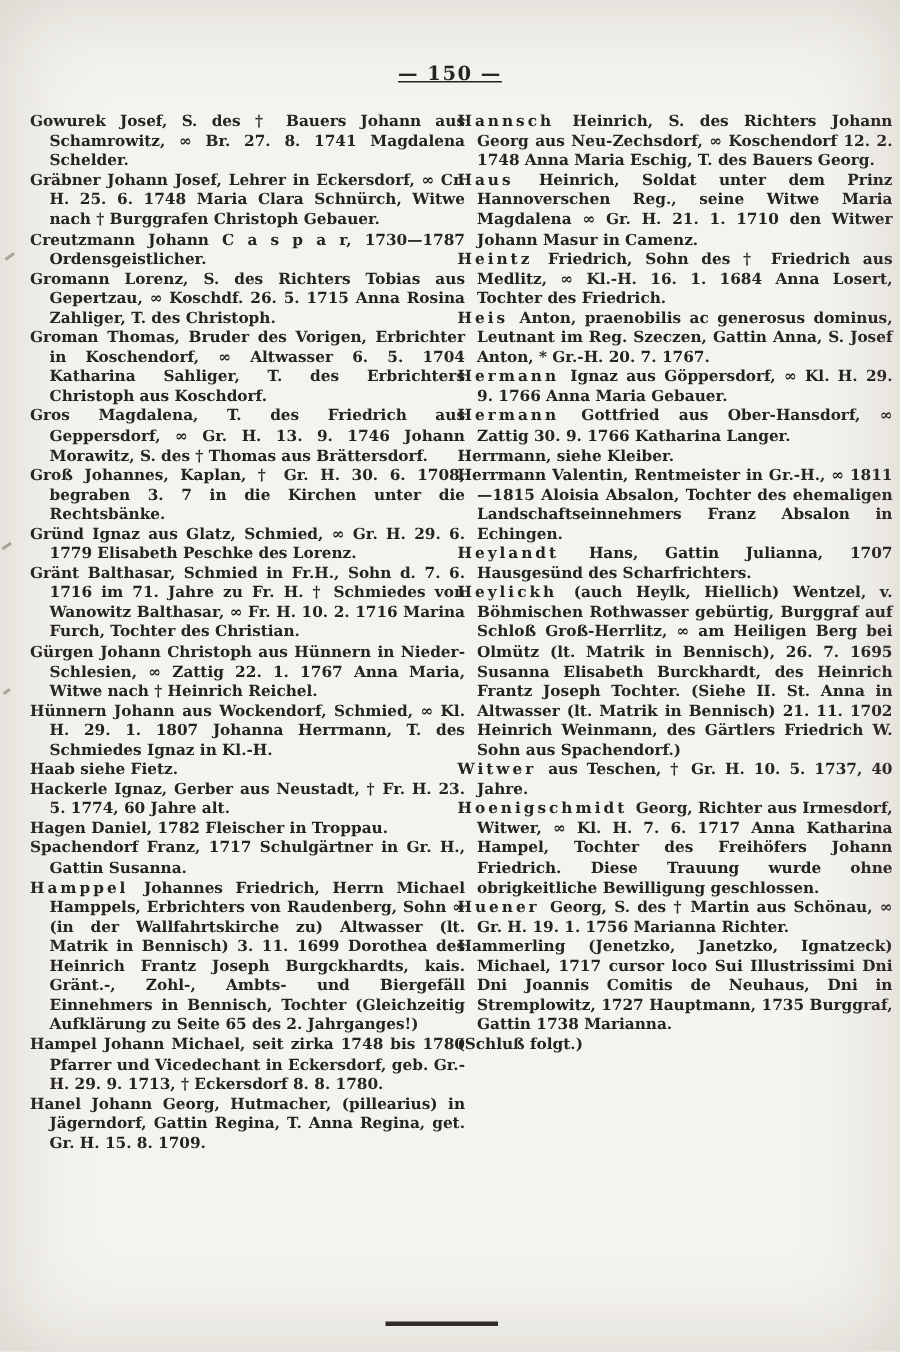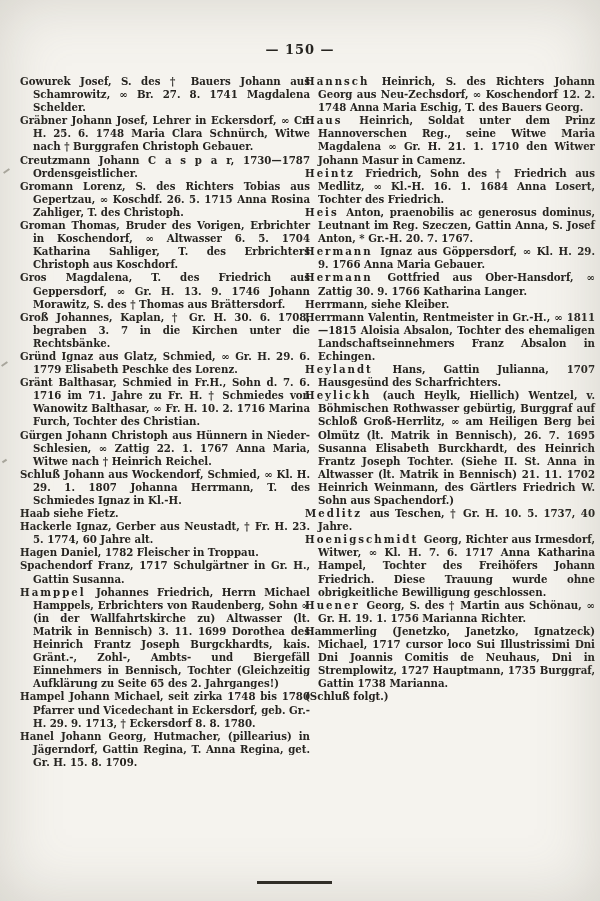--- a/index.html
+++ b/index.html
@@ -8,21 +8,21 @@
     background:#f5f3ee;
     font-family:"DejaVu Serif", serif;
     color:#262420;
   }
   .page::after{
     content:"";position:absolute;inset:0;pointer-events:none;
     box-shadow:inset 0 0 60px rgba(120,115,100,0.25);
   }
   .pagenum{
     position:absolute;top:42px;left:0;right:0;
-    text-align:center;font-size:13px;font-weight:bold;letter-spacing:1px;
+    text-align:center;font-size:13px;font-weight:bold;letter-spacing:1px;text-decoration:underline;
   }
   .col{
     position:absolute;top:75px;width:290px;
     font-size:10.2px;line-height:13.1px;font-weight:bold;
     text-align:justify;text-justify:inter-word;
     -webkit-hyphens:auto;hyphens:auto;
   }
   .col-left{left:20px;}
   .col-right{left:305px;}
   .entry{margin:0;padding-left:13px;text-indent:-13px;}
@@ -52,21 +52,21 @@
       <p class="entry"><span class="lead">Gowurek</span> Josef, S. des † Bauers Johann aus Schamrowitz, ∞ Br. 27. 8. 1741 Magdalena Schelder.</p>
       <p class="entry"><span class="lead">Gräbner</span> Johann Josef, Lehrer in Eckersdorf, ∞ Cr. H. 25. 6. 1748 Maria Clara Schnürch, Witwe nach † Burggrafen Christoph Gebauer.</p>
       <p class="entry"><span class="lead">Creutzmann</span> Johann C a s p a r, 1730—1787 Ordensgeistlicher.</p>
       <p class="entry"><span class="lead">Gromann</span> Lorenz, S. des Richters Tobias aus Gepertzau, ∞ Koschdf. 26. 5. 1715 Anna Rosina Zahliger, T. des Christoph.</p>
       <p class="entry"><span class="lead">Groman</span> Thomas, Bruder des Vorigen, Erbrichter in Koschendorf, ∞ Altwasser 6. 5. 1704 Katharina Sahliger, T. des Erbrichters Christoph aus Koschdorf.</p>
       <p class="entry"><span class="lead">Gros</span> Magdalena, T. des Friedrich aus Geppersdorf, ∞ Gr. H. 13. 9. 1746 Johann Morawitz, S. des † Thomas aus Brättersdorf.</p>
       <p class="entry"><span class="lead">Groß</span> Johannes, Kaplan, † Gr. H. 30. 6. 1708, begraben 3. 7 in die Kirchen unter die Rechtsbänke.</p>
       <p class="entry"><span class="lead">Gründ</span> Ignaz aus Glatz, Schmied, ∞ Gr. H. 29. 6. 1779 Elisabeth Peschke des Lorenz.</p>
       <p class="entry"><span class="lead">Gränt</span> Balthasar, Schmied in Fr.H., Sohn d. 7. 6. 1716 im 71. Jahre zu Fr. H. † Schmiedes von Wanowitz Balthasar, ∞ Fr. H. 10. 2. 1716 Marina Furch, Tochter des Christian.</p>
       <p class="entry"><span class="lead">Gürgen</span> Johann Christoph aus Hünnern in Nieder-Schlesien, ∞ Zattig 22. 1. 1767 Anna Maria, Witwe nach † Heinrich Reichel.</p>
-      <p class="entry"><span class="lead">Schluß</span> Johann aus Wockendorf, Schmied, ∞ Kl. H. 29. 1. 1807 Johanna Herrmann, T. des Schmiedes Ignaz in Kl.-H.</p>
+      <p class="entry"><span class="lead">Hünnern</span> Johann aus Wockendorf, Schmied, ∞ Kl. H. 29. 1. 1807 Johanna Herrmann, T. des Schmiedes Ignaz in Kl.-H.</p>
       <p class="entry"><span class="lead">Haab</span> siehe Fietz.</p>
       <p class="entry"><span class="lead">Hackerle</span> Ignaz, Gerber aus Neustadt, † Fr. H. 23. 5. 1774, 60 Jahre alt.</p>
       <p class="entry"><span class="lead">Hagen</span> Daniel, 1782 Fleischer in Troppau.</p>
       <p class="entry"><span class="lead">Spachendorf</span> Franz, 1717 Schulgärtner in Gr. H., Gattin Susanna.</p>
       <p class="entry"><span class="lead sperr">Hamppel</span> Johannes Friedrich, Herrn Michael Hamppels, Erbrichters von Raudenberg, Sohn ∞ (in der Wallfahrtskirche zu) Altwasser (lt. Matrik in Bennisch) 3. 11. 1699 Dorothea des Heinrich Frantz Joseph Burgckhardts, kais. Gränt.-, Zohl-, Ambts- und Biergefäll Einnehmers in Bennisch, Tochter (Gleichzeitig Aufklärung zu Seite 65 des 2. Jahrganges!)</p>
       <p class="entry"><span class="lead">Hampel</span> Johann Michael, seit zirka 1748 bis 1780 Pfarrer und Vicedechant in Eckersdorf, geb. Gr.-H. 29. 9. 1713, † Eckersdorf 8. 8. 1780.</p>
       <p class="entry"><span class="lead">Hanel</span> Johann Georg, Hutmacher, (pillearius) in Jägerndorf, Gattin Regina, T. Anna Regina, get. Gr. H. 15. 8. 1709.</p>
     </div>
 
   <div class="col col-right">
@@ -74,21 +74,21 @@
         <p class="entry"><span class="lead sperr">Hannsch</span> Heinrich, S. des Richters Johann Georg aus Neu-Zechsdorf, ∞ Koschendorf 12. 2. 1748 Anna Maria Eschig, T. des Bauers Georg.</p>
         <p class="entry"><span class="lead sperr">Haus</span> Heinrich, Soldat unter dem Prinz Hannoverschen Reg., seine Witwe Maria Magdalena ∞ Gr. H. 21. 1. 1710 den Witwer Johann Masur in Camenz.</p>
         <p class="entry"><span class="lead sperr">Heintz</span> Friedrich, Sohn des † Friedrich aus Medlitz, ∞ Kl.-H. 16. 1. 1684 Anna Losert, Tochter des Friedrich.</p>
         <p class="entry"><span class="lead sperr">Heis</span> Anton, praenobilis ac generosus dominus, Leutnant im Reg. Szeczen, Gattin Anna, S. Josef Anton, * Gr.-H. 20. 7. 1767.</p>
         <p class="entry"><span class="lead sperr">Hermann</span> Ignaz aus Göppersdorf, ∞ Kl. H. 29. 9. 1766 Anna Maria Gebauer.</p>
         <p class="entry"><span class="lead sperr">Hermann</span> Gottfried aus Ober-Hansdorf, ∞ Zattig 30. 9. 1766 Katharina Langer.</p>
         <p class="entry"><span class="lead">Herrmann,</span> siehe Kleiber.</p>
         <p class="entry"><span class="lead">Herrmann</span> Valentin, Rentmeister in Gr.-H., ∞ 1811—1815 Aloisia Absalon, Tochter des ehemaligen Landschaftseinnehmers Franz Absalon in Echingen.</p>
         <p class="entry"><span class="lead sperr">Heylandt</span> Hans, Gattin Julianna, 1707 Hausgesünd des Scharfrichters.</p>
         <p class="entry"><span class="lead sperr">Heylickh</span> (auch Heylk, Hiellich) Wentzel, v. Böhmischen Rothwasser gebürtig, Burggraf auf Schloß Groß-Herrlitz, ∞ am Heiligen Berg bei Olmütz (lt. Matrik in Bennisch), 26. 7. 1695 Susanna Elisabeth Burckhardt, des Heinrich Frantz Joseph Tochter. (Siehe II. St. Anna in Altwasser (lt. Matrik in Bennisch) 21. 11. 1702 Heinrich Weinmann, des Gärtlers Friedrich W. Sohn aus Spachendorf.)</p>
-        <p class="entry"><span class="lead sperr">Medlitz</span> aus Teschen, † Gr. H. 10. 5. 1737, 40 Jahre.</p>
+        <p class="entry"><span class="lead sperr">Witwer</span> aus Teschen, † Gr. H. 10. 5. 1737, 40 Jahre.</p>
         <p class="entry"><span class="lead sperr">Hoenigschmidt</span> Georg, Richter aus Irmesdorf, Witwer, ∞ Kl. H. 7. 6. 1717 Anna Katharina Hampel, Tochter des Freihöfers Johann Friedrich. Diese Trauung wurde ohne obrigkeitliche Bewilligung geschlossen.</p>
         <p class="entry"><span class="lead sperr">Huener</span> Georg, S. des † Martin aus Schönau, ∞ Gr. H. 19. 1. 1756 Marianna Richter.</p>
         <p class="entry"><span class="lead">Hammerling</span> (Jenetzko, Janetzko, Ignatzeck) Michael, 1717 cursor loco Sui Illustrissimi Dni Dni Joannis Comitis de Neuhaus, Dni in Stremplowitz, 1727 Hauptmann, 1735 Burggraf, Gattin 1738 Marianna.</p>
       </div>
     <p class="footer-note">(Schluß folgt.)</p>
   </div>
 
   <div class="end-rule"></div>
 
   <div class="margin-mark mm1"></div>

